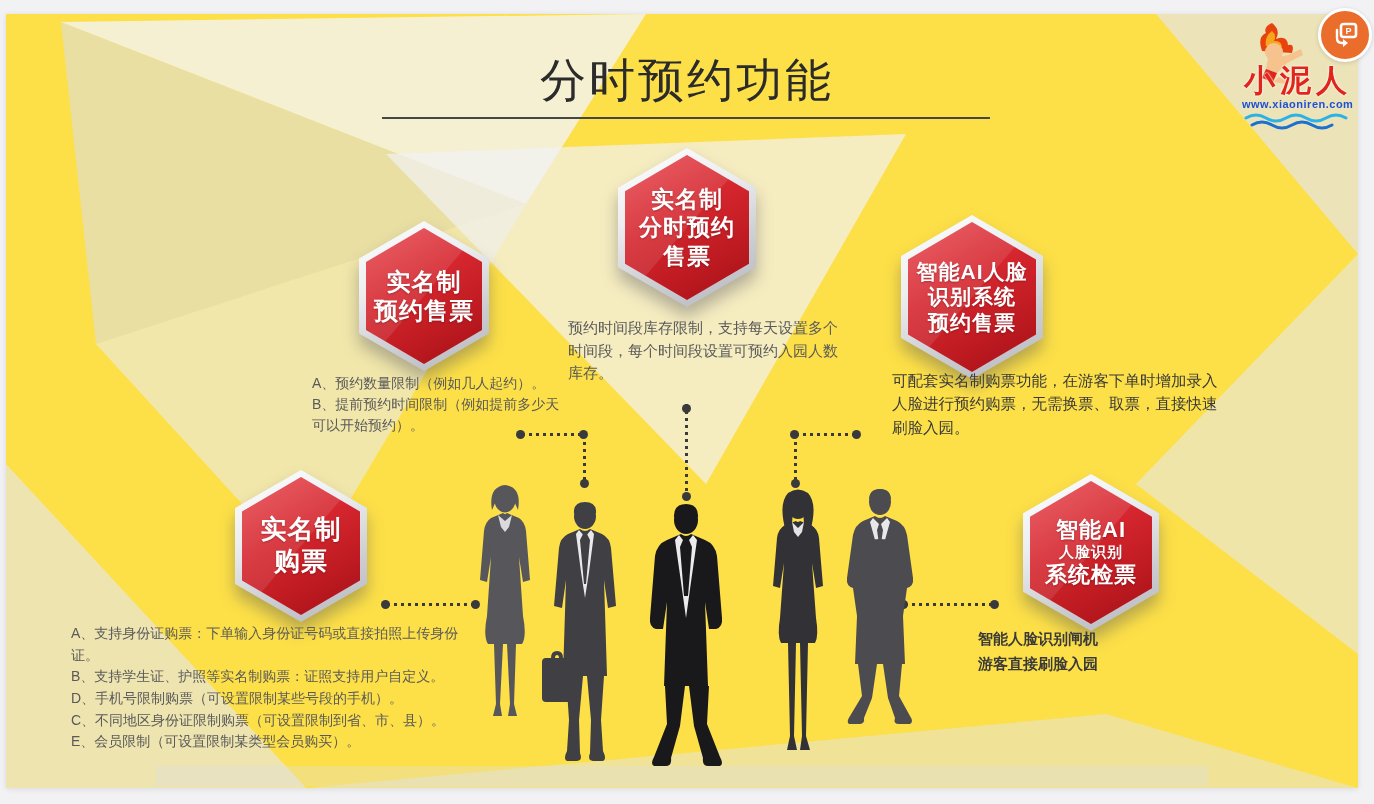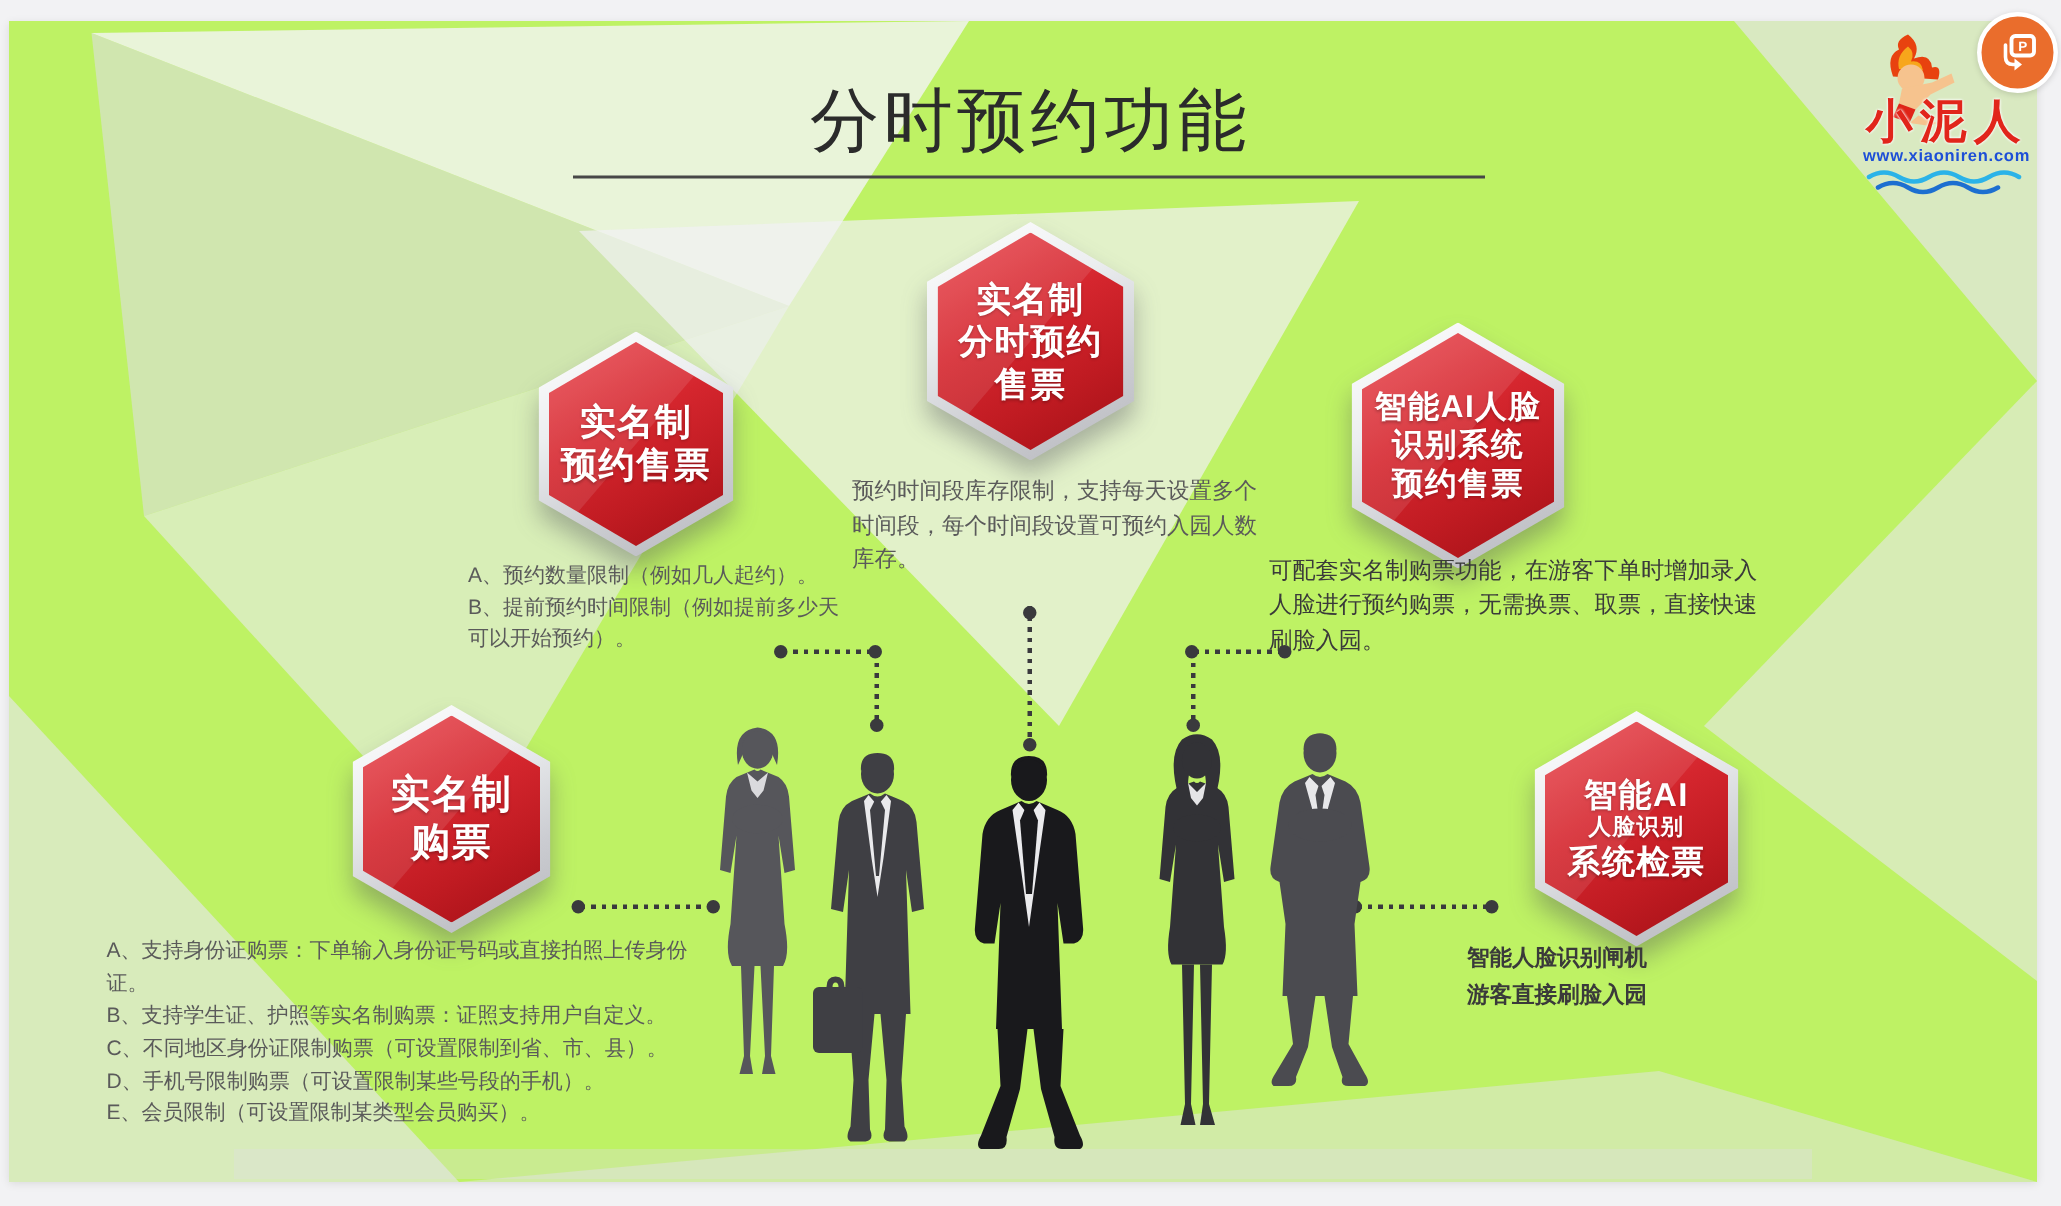--- a/index.html
+++ b/index.html
@@ -1,21 +1,21 @@
 <!DOCTYPE html>
 <html><head>
 <meta charset="utf-8">
 <style>
   * { margin:0; padding:0; box-sizing:border-box; }
   html,body { width:1374px; height:804px; overflow:hidden; }
   body { background:#f2f2f4; font-family:"Liberation Sans","DejaVu Sans",sans-serif; }
   .stage { position:relative; width:1374px; height:804px; }
 
   .slide { position:absolute; left:6px; top:14px; width:1352px; height:774px;
-           background:#bef264; box-shadow:0 1px 6px rgba(0,0,0,.10); overflow:hidden; }
+           background:#fde047; box-shadow:0 1px 6px rgba(0,0,0,.10); overflow:hidden; }
 
   .bg-poly { position:absolute; inset:0; width:100%; height:100%; pointer-events:none; }
 
   
   .title { position:absolute; left:381px; top:36px; width:600px; text-align:center;
            font-size:46px; letter-spacing:3px; color:#2b2b2b; font-weight:400; }
   .title-rule { position:absolute; left:376px; top:103px; width:608px; height:2px; background:#474747; }
 
   
   .logo { position:absolute; left:1236px; top:8px; width:120px; height:112px; }
@@ -152,27 +152,27 @@
       </div>
     </div>
 
     <div class="note" style="left:306px;top:359px;width:252px;">
       <div>A、预约数量限制（例如几人起约）。</div>
       <div>B、提前预约时间限制（例如提前多少天可以开始预约）。</div>
     </div>
 
     <div class="note" style="left:562px;top:303px;width:272px;font-size:15px;">预约时间段库存限制，支持每天设置多个时间段，每个时间段设置可预约入园人数库存。</div>
 
-    <div class="note note-serif" style="left:840px;top:355px;width:336px;font-size:15.5px;">可配套实名制购票功能，在游客下单时增加录入人脸进行预约购票，无需换票、取票，直接快速刷脸入园。</div>
+    <div class="note note-serif" style="left:886px;top:355px;width:336px;font-size:15.5px;">可配套实名制购票功能，在游客下单时增加录入人脸进行预约购票，无需换票、取票，直接快速刷脸入园。</div>
 
     <div class="note" style="left:65px;top:609px;width:388px;line-height:1.55;">
       <div>A、支持身份证购票：下单输入身份证号码或直接拍照上传身份证。</div>
       <div>B、支持学生证、护照等实名制购票：证照支持用户自定义。</div>
+      <div>D、手机号限制购票（可设置限制某些号段的手机）。</div>
       <div>C、不同地区身份证限制购票（可设置限制到省、市、县）。</div>
-      <div>D、手机号限制购票（可设置限制某些号段的手机）。</div>
       <div>E、会员限制（可设置限制某类型会员购买）。</div>
     </div>
 
     <div class="note note-serif" style="left:972px;top:613px;font-size:15px;line-height:1.65;font-weight:bold;">
       <div>智能人脸识别闸机</div>
       <div>游客直接刷脸入园</div>
     </div>
 
     <div class="conn-h" style="left:510px;top:416px;width:72px;">
         <div class="ln"></div>

